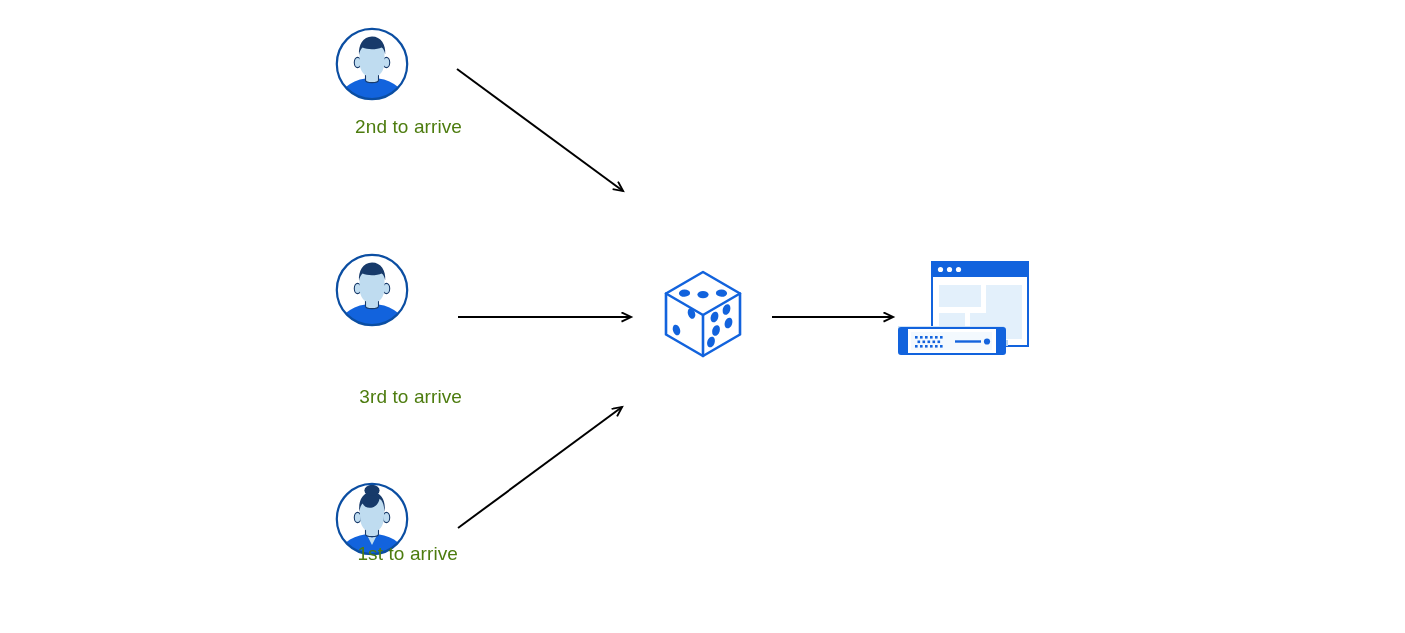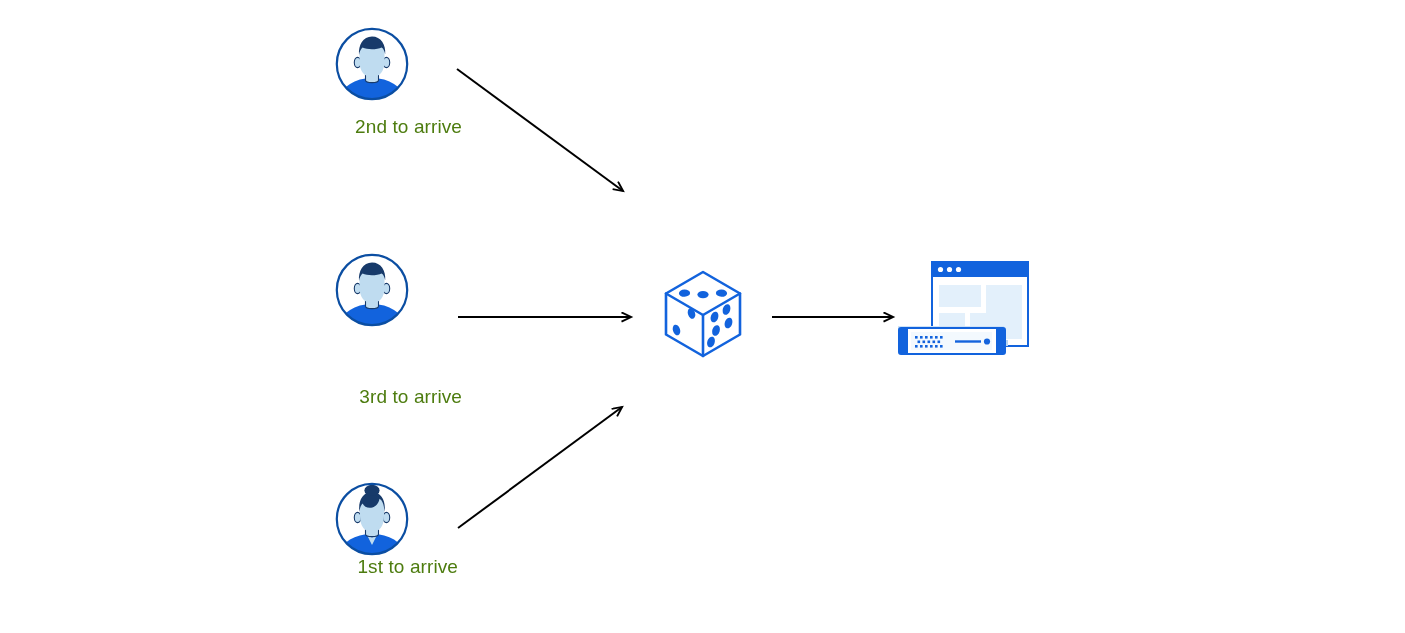--- a/index.html
+++ b/index.html
@@ -146,21 +146,21 @@
                  L50 35 C50 45.5 45 51 38 51 C31 51 26 45.5 26 35 Z" fill="#bfdcf0"></path>
 
         <path d="M25.4 31 C24 20 28.5 11 38 11 C47.5 11 52 20 50.6 31
                  C50 24 48.6 19.5 45.5 17.8 C44.6 22.5 42 25.6 38.4 26.4
                  C34 27.4 30.2 26 28.6 22.4 C26.8 24.4 25.9 27 25.4 31 Z" fill="#173a6a"></path>
         <ellipse cx="38" cy="9.4" rx="7.6" ry="5.6" fill="#173a6a"></ellipse>
       </g>
       <circle cx="38" cy="38" r="35.2" fill="none" stroke="#0b4ea2" stroke-width="2.2"></circle>
     </svg>
   </div>
-  <div class="node-label" style="left:278px; top:556px; width:180px;">1st to arrive</div>
+  <div class="node-label" style="left:278px; top:543px; width:180px;">1st to arrive</div>
 
   <div class="dice-wrap" style="left:660px; top:268px;">
     <svg width="86" height="92" viewBox="0 0 86 92">
       <g fill="none" stroke="#1263dd" stroke-width="2.6" stroke-linejoin="round" stroke-linecap="round">
 
         <path d="M43 4 L80 25.5 L80 66.5 L43 88 L6 66.5 L6 25.5 Z"></path>
 
         <path d="M6 25.5 L43 47 L80 25.5"></path>
 
         <path d="M43 47 L43 88"></path>

